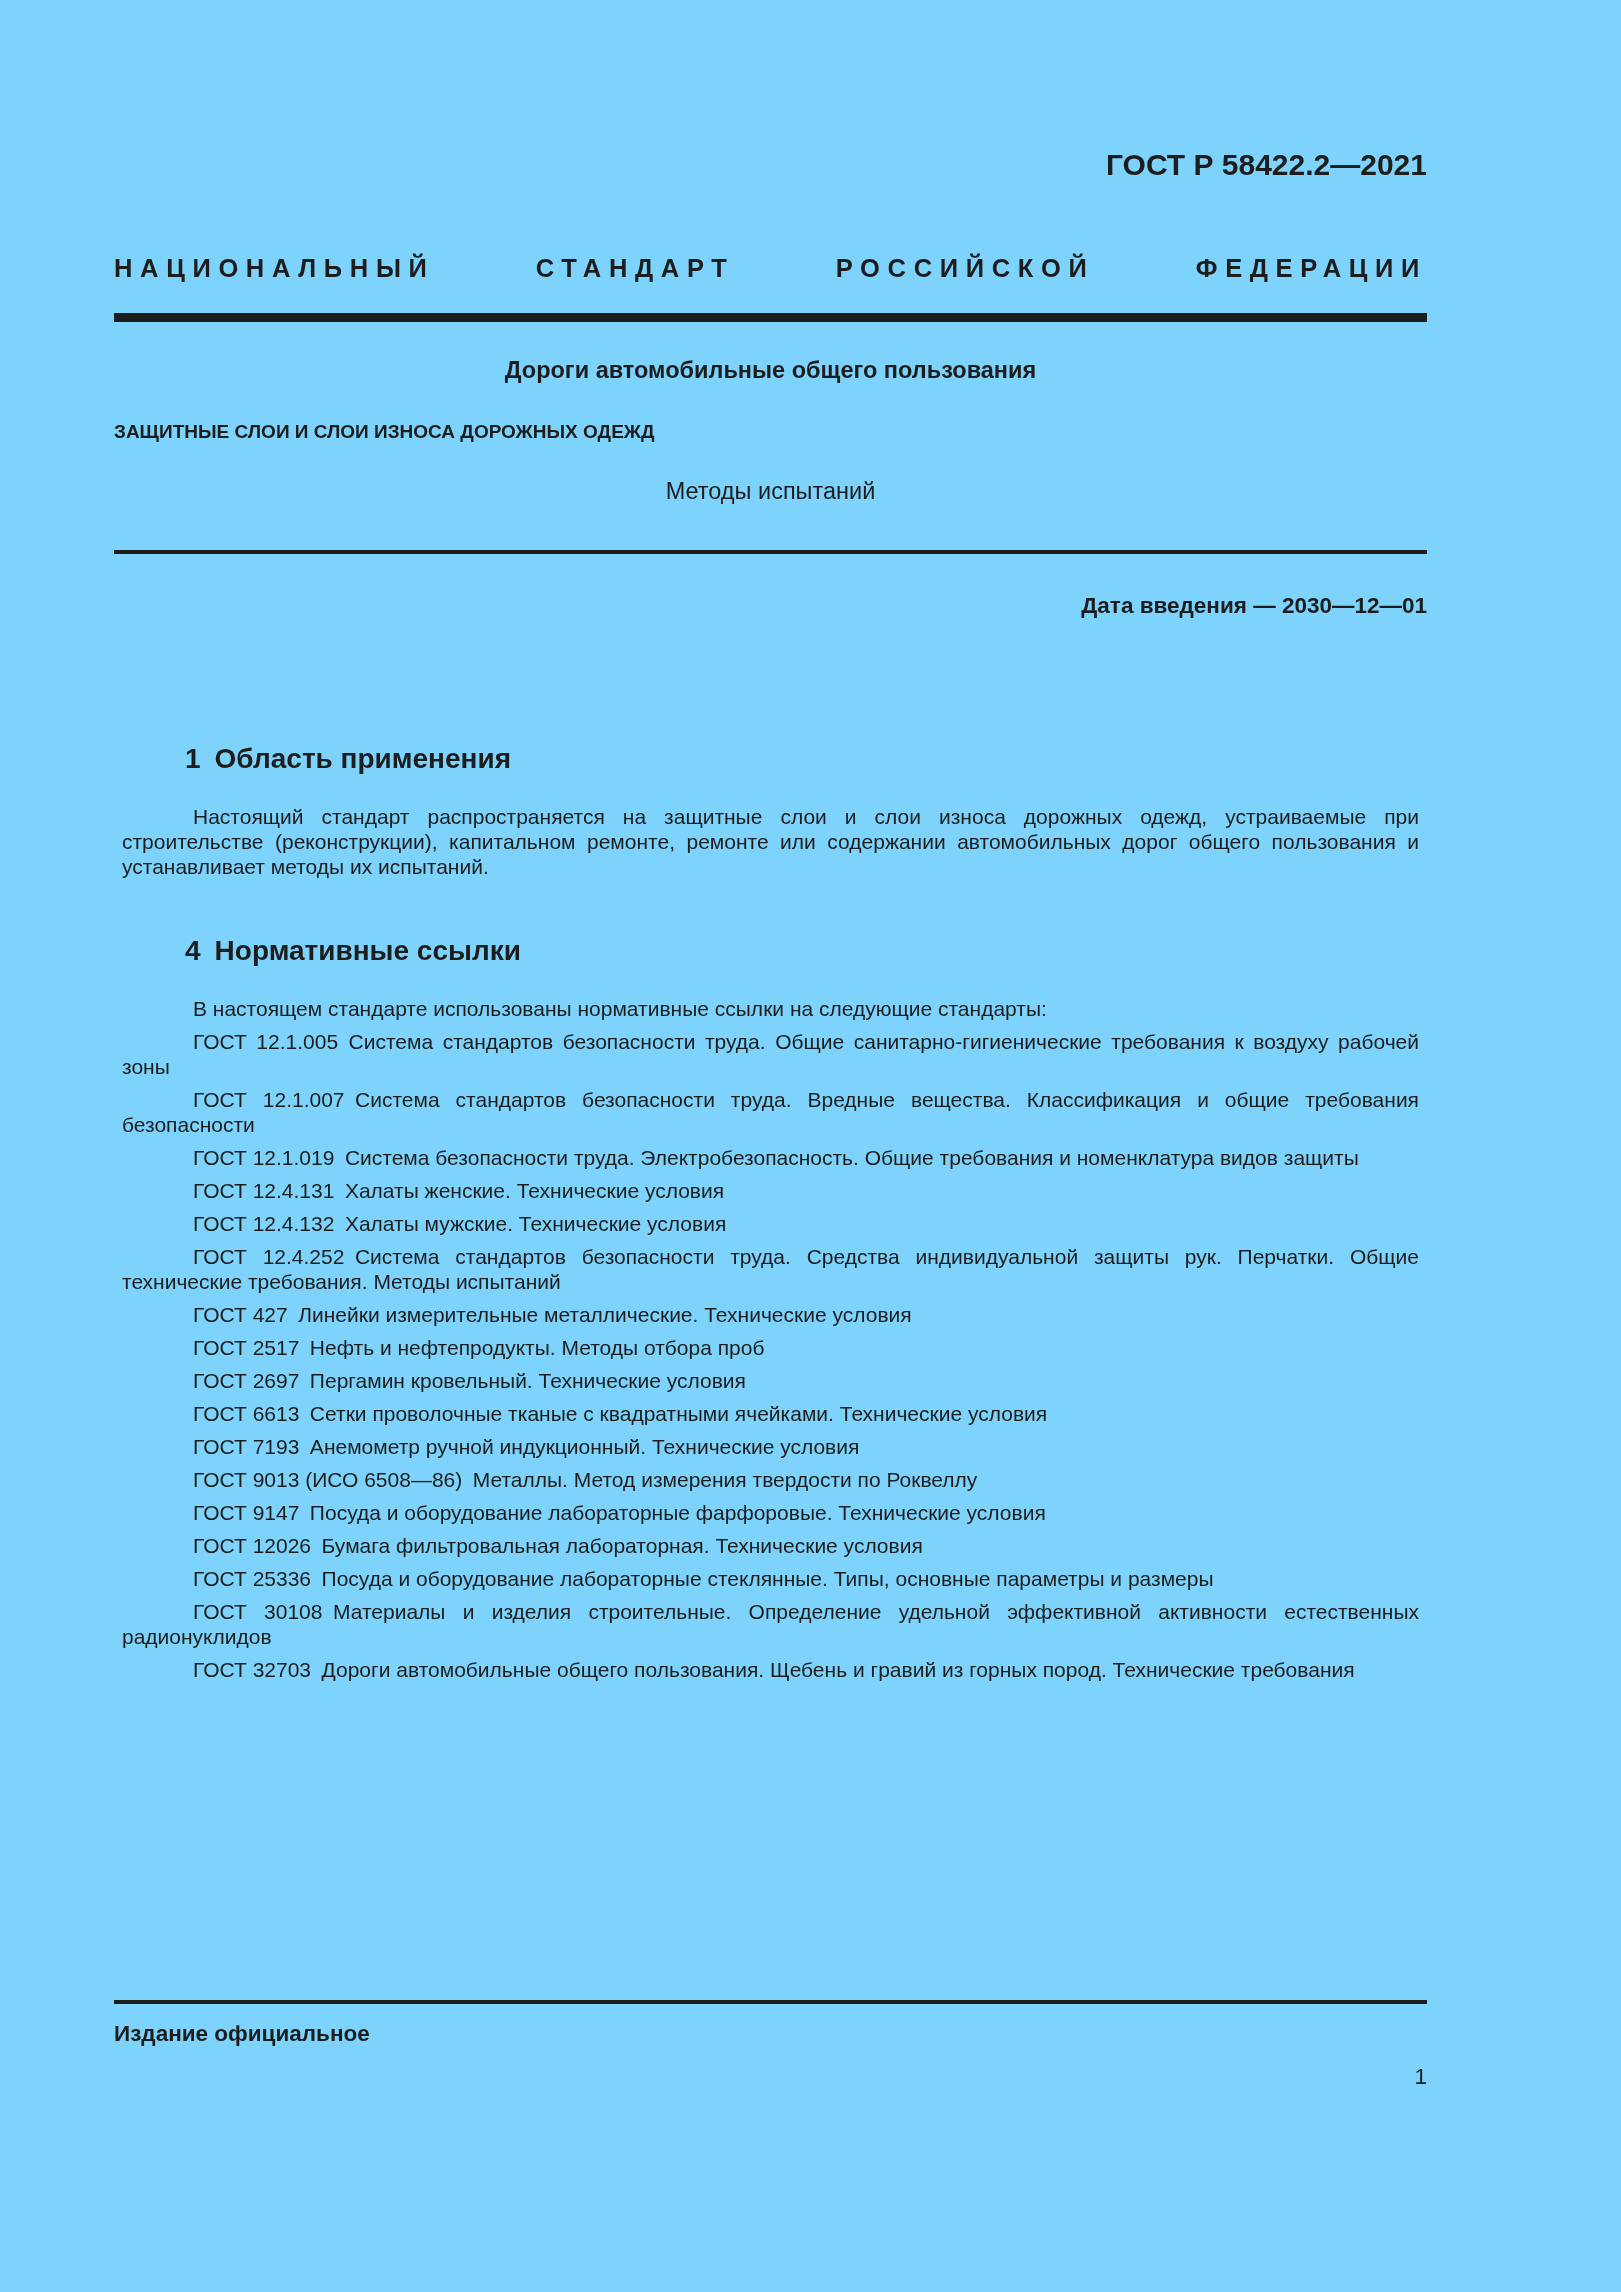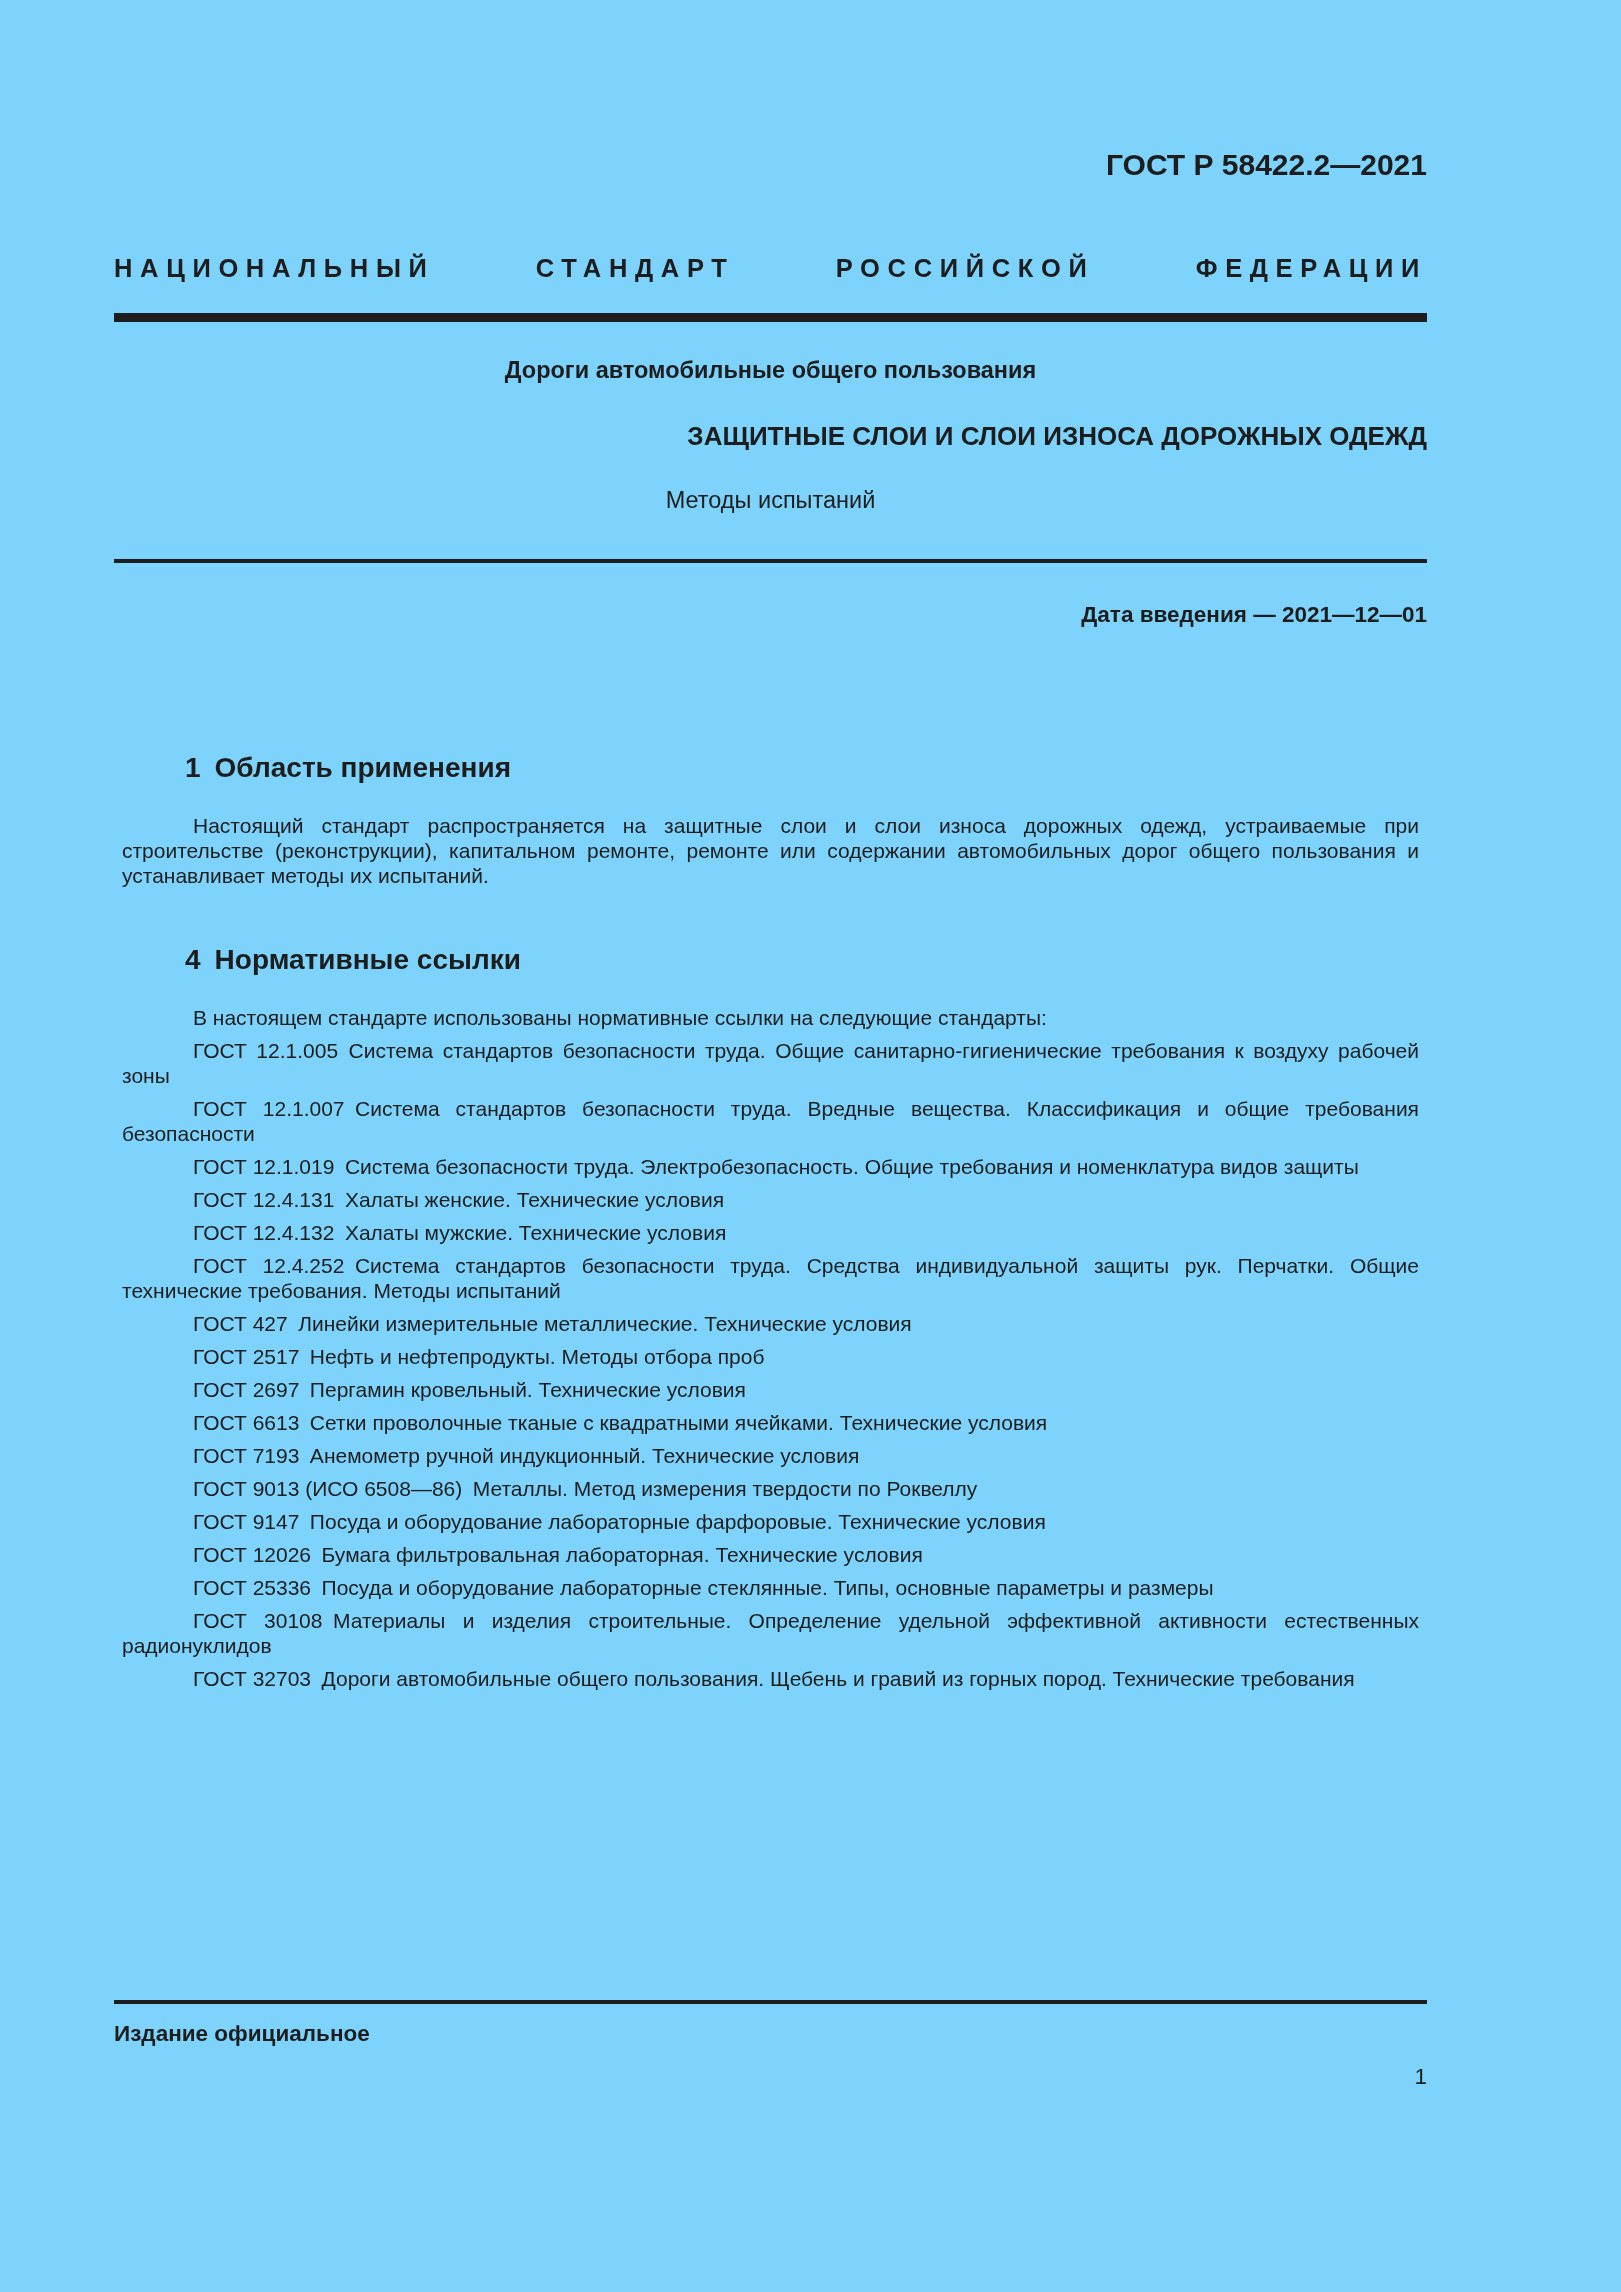--- a/index.html
+++ b/index.html
@@ -42,21 +42,21 @@
     margin-top: 29px;
     height: 8.8px;
     background: #1d1d1d;
   }
   .rule-thin {
     height: 3.9px;
     background: #1d1d1d;
   }
   .title-rule { margin-top: 45px; }
   .t-group  { margin-top: 35px; text-align: center; font-weight: bold; font-size: 23.5px; }
-  .t-main   { margin-top: 37px; text-align: right; font-weight: bold; font-size: 26px; }
+  .t-main   { margin-top: 37px; text-align: left; font-weight: bold; font-size: 19px; }
   .t-sub    { margin-top: 35px; text-align: center; font-weight: normal; font-size: 23.5px; }
   .t-en     { margin-top: 37px; text-align: center; font-size: 20.6px; }
   .eff-date {
     margin-top: 39px;
     text-align: right;
     font-weight: bold;
     font-size: 22.5px;
   }
   #content { margin-top: 123px; }
   .section-heading {
@@ -112,21 +112,21 @@
 
     <div class="t-group">Дороги автомобильные общего пользования</div>
 
     <div class="t-main">ЗАЩИТНЫЕ СЛОИ И СЛОИ ИЗНОСА ДОРОЖНЫХ ОДЕЖД</div>
 
     <div class="t-sub">Методы испытаний</div>
 
 
     <div class="rule-thin title-rule"></div>
 
-    <div class="eff-date">Дата введения — 2021—12—01</div>
+    <div class="eff-date">Дата введения — 2030—12—01</div>
 
     <div id="content">
         <h2 class="section-heading">1 Область применения</h2>
         <p class="par">Настоящий стандарт распространяется на защитные слои и слои износа дорожных одежд, устраиваемые при строительстве (реконструкции), капитальном ремонте, ремонте или содержании автомобильных дорог общего пользования и устанавливает методы их испытаний.</p>
         <h2 class="section-heading">4 Нормативные ссылки</h2>
         <p class="par">В настоящем стандарте использованы нормативные ссылки на следующие стандарты:</p>
         <p class="par ref">ГОСТ 12.1.005 Система стандартов безопасности труда. Общие санитарно-гигиенические требования к воздуху рабочей зоны</p>
         <p class="par ref">ГОСТ 12.1.007 Система стандартов безопасности труда. Вредные вещества. Классификация и общие требования безопасности</p>
         <p class="par ref">ГОСТ 12.1.019 Система безопасности труда. Электробезопасность. Общие требования и номенклатура видов защиты</p>
         <p class="par ref">ГОСТ 12.4.131 Халаты женские. Технические условия</p>

